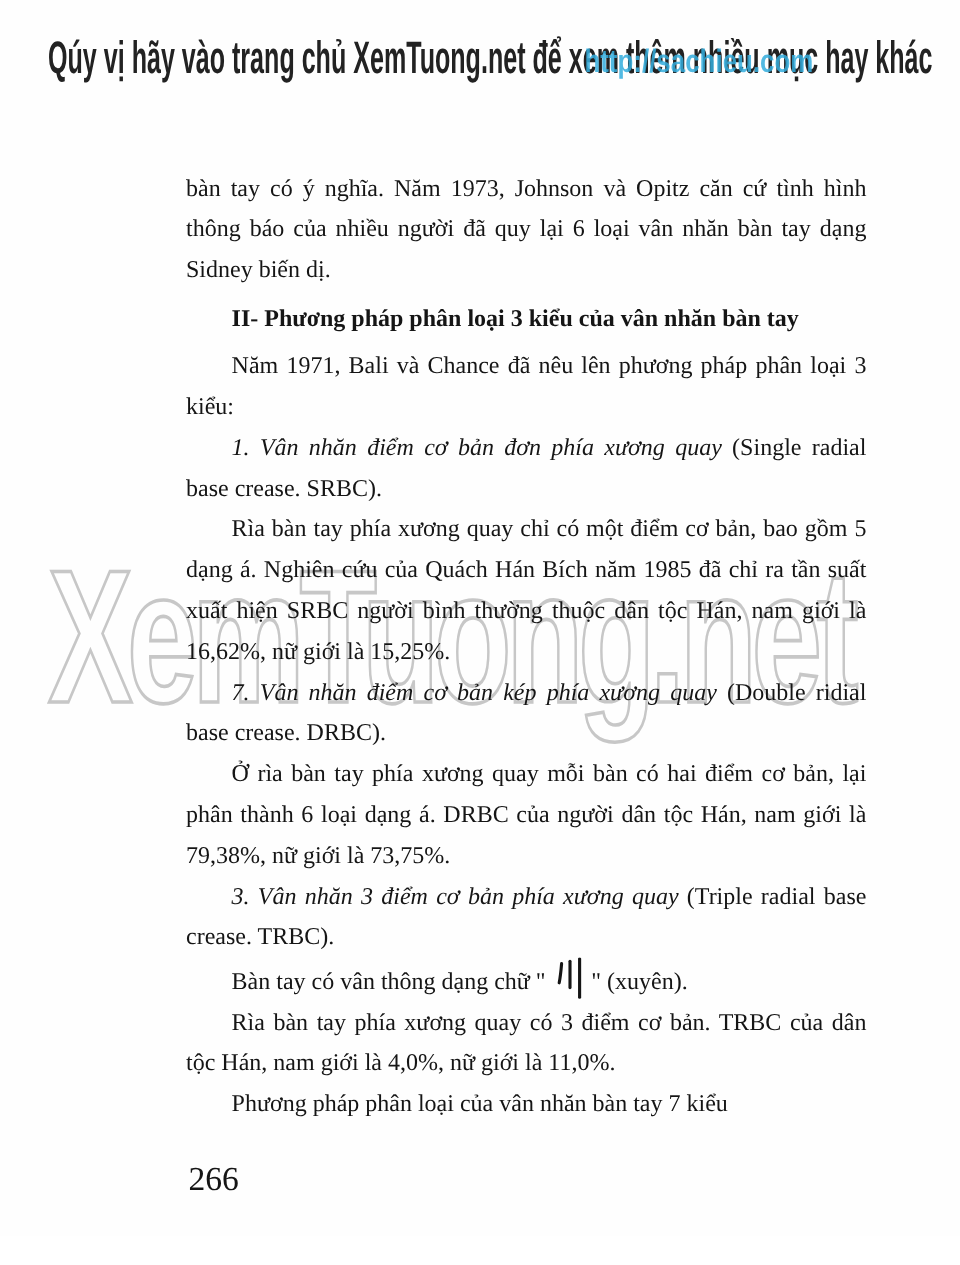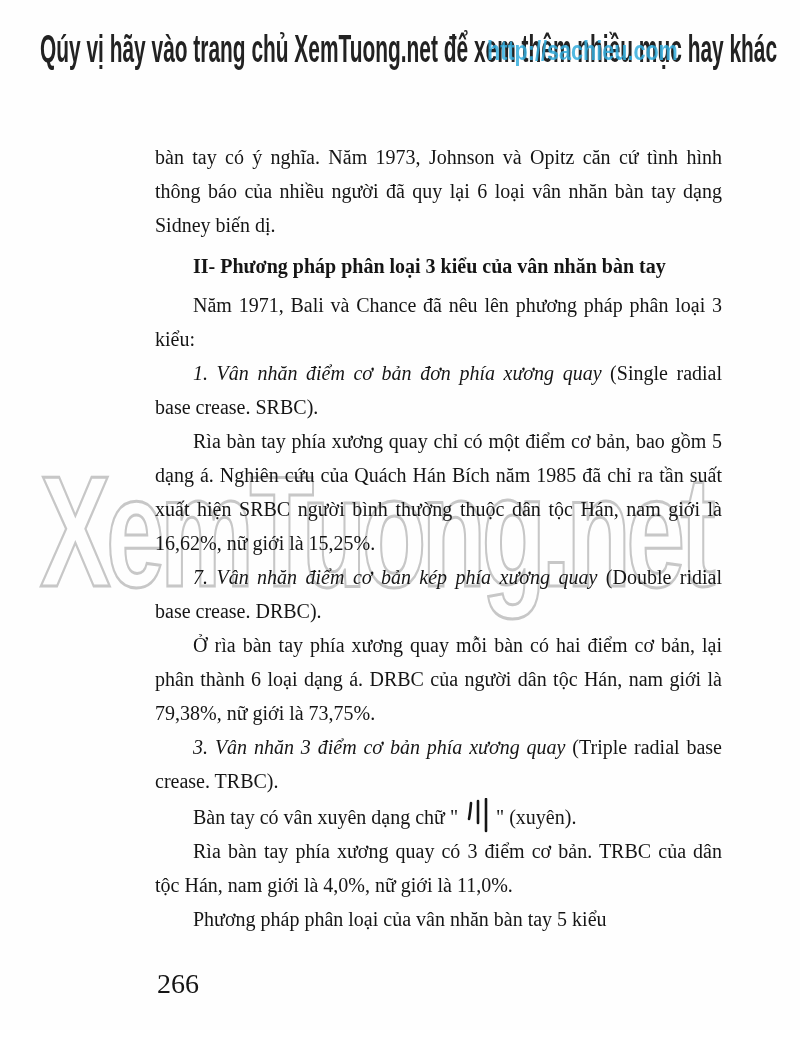--- a/index.html
+++ b/index.html
@@ -128,27 +128,27 @@
     <p class="indent"><span class="it">1. Vân nhăn điểm cơ bản đơn phía xương quay</span><span> (Single radial base crease. SRBC).</span></p>
 
     <p class="indent">Rìa bàn tay phía xương quay chỉ có một điểm cơ bản, bao gồm 5 dạng á. Nghiên cứu của Quách Hán Bích năm 1985 đã chỉ ra tần suất xuất hiện SRBC người bình thường thuộc dân tộc Hán, nam giới là 16,62%, nữ giới là 15,25%.</p>
 
     <p class="indent"><span class="it">7. Vân nhăn điểm cơ bản kép phía xương quay</span><span> (Double ridial base crease. DRBC).</span></p>
 
     <p class="indent">Ở rìa bàn tay phía xương quay mỗi bàn có hai điểm cơ bản, lại phân thành 6 loại dạng á. DRBC của người dân tộc Hán, nam giới là 79,38%, nữ giới là 73,75%.</p>
 
     <p class="indent"><span class="it">3. Vân nhăn 3 điểm cơ bản phía xương quay</span><span> (Triple radial base crease. TRBC).</span></p>
 
-    <p class="indent"><span>Bàn tay có vân xuyên dạng chữ " </span><svg class="xuyen-glyph" viewBox="0 0 24 36">
+    <p class="indent"><span>Bàn tay có vân thông dạng chữ " </span><svg class="xuyen-glyph" viewBox="0 0 24 36">
           <path d="M6,5 C5.5,11 5,16 4,21"></path>
          <path d="M13,3 L13,25"></path>
          <path d="M21,1 L21,33"></path>
         </svg><span> " (xuyên).</span></p>
 
     <p class="indent">Rìa bàn tay phía xương quay có 3 điểm cơ bản. TRBC của dân tộc Hán, nam giới là 4,0%, nữ giới là 11,0%.</p>
 
-    <p class="indent">Phương pháp phân loại của vân nhăn bàn tay 5 kiểu</p>
+    <p class="indent">Phương pháp phân loại của vân nhăn bàn tay 7 kiểu</p>
 
   </div>
 
   <div class="page-number">266</div>
 
 </div>
 
 </body></html>

